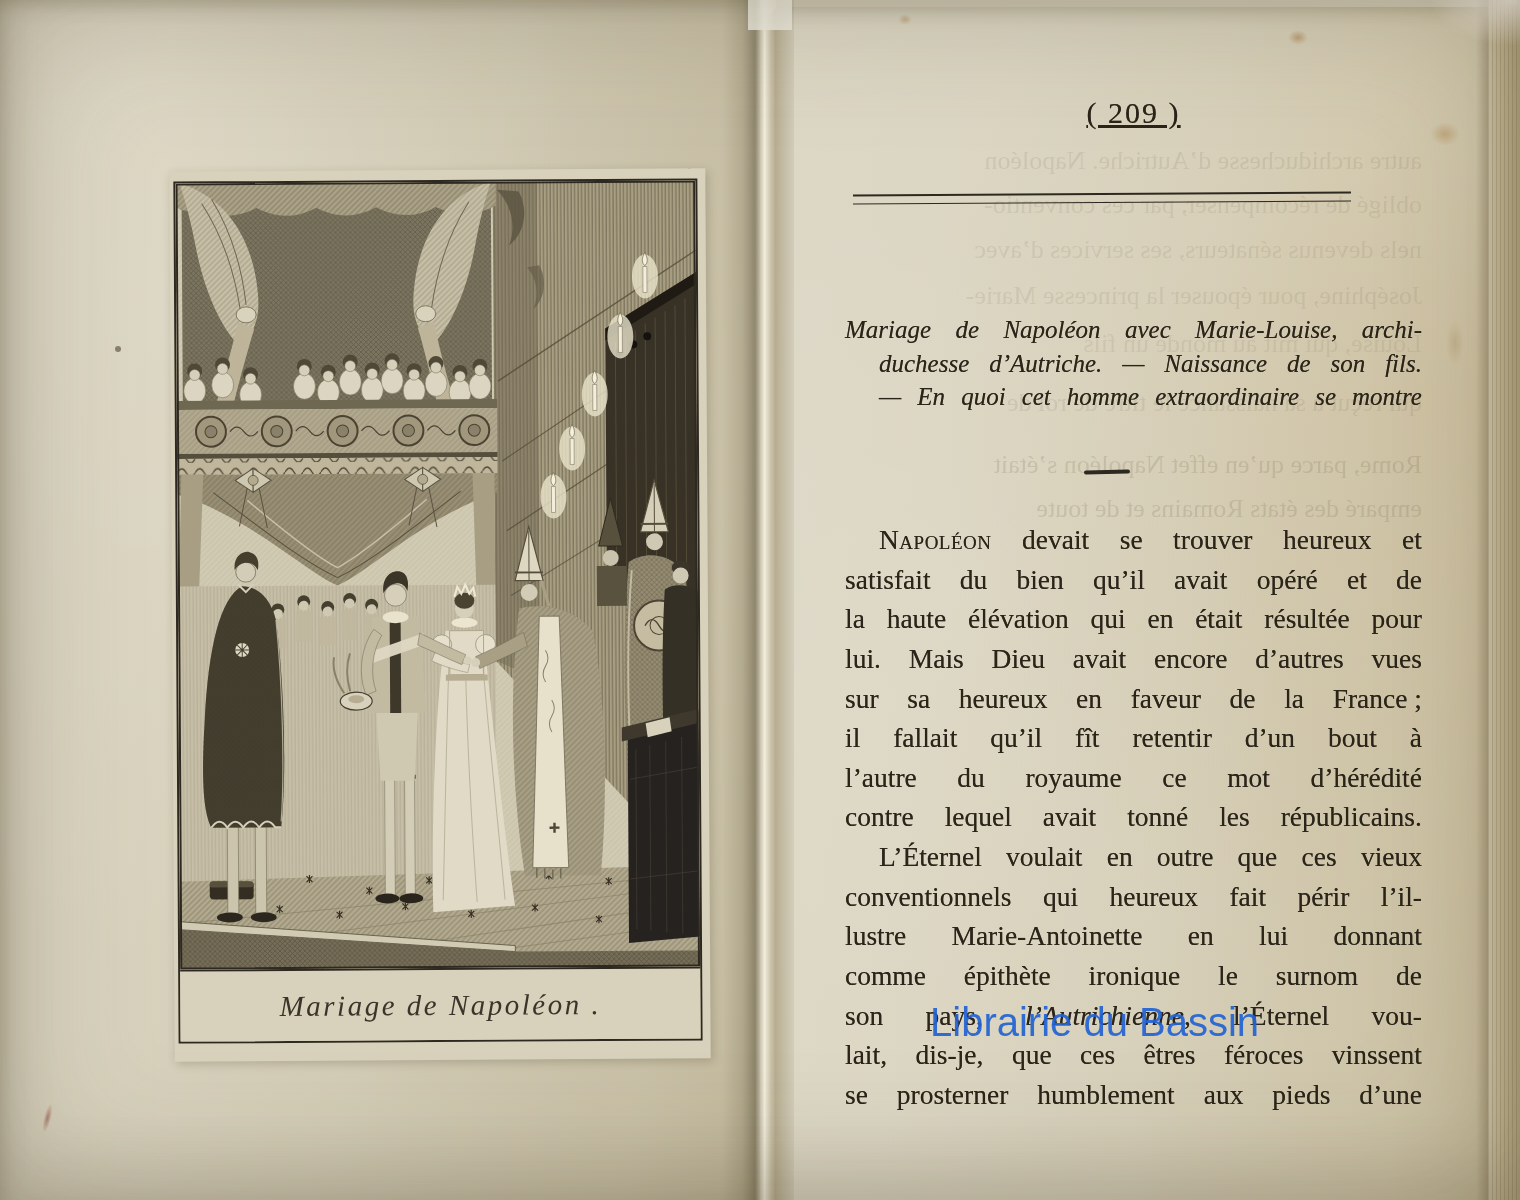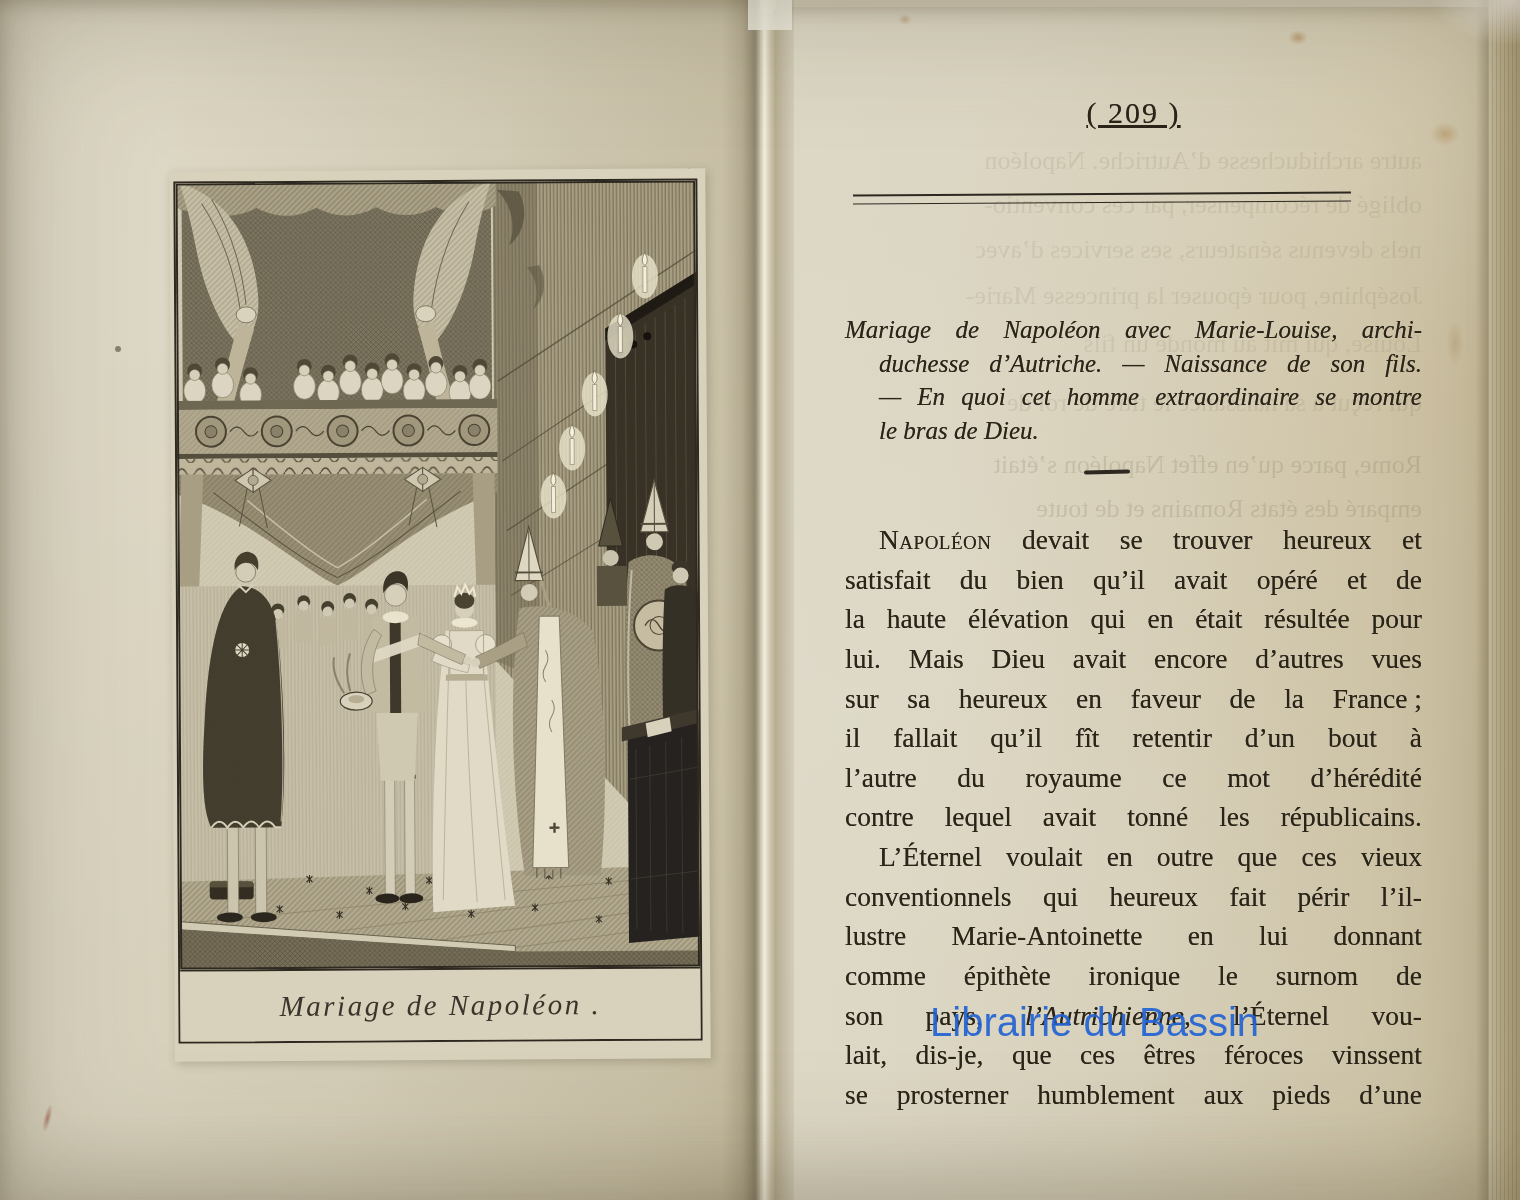--- a/index.html
+++ b/index.html
@@ -499,21 +499,20 @@
       <div class="bline jline ind">
         <span><span>—</span></span>
         <span><span>En</span></span>
         <span><span>quoi</span></span>
         <span><span>cet</span></span>
         <span><span>homme</span></span>
         <span><span>extraordinaire</span></span>
         <span><span>se</span></span>
         <span><span>montre</span></span>
       </div>
-      <div class="bline nline ind"><span>le</span> <span>bras</span> <span>de</span> <span>Dieu.</span></div>
     </div>
   <div class="rule-short"></div>
   <div class="bodytext ink" id="bodytext">
       <div class="bline jline ind">
         <span><span class="sc">Napoléon</span></span>
         <span><span>devait</span></span>
         <span><span>se</span></span>
         <span><span>trouver</span></span>
         <span><span>heureux</span></span>
         <span><span>et</span></span>

